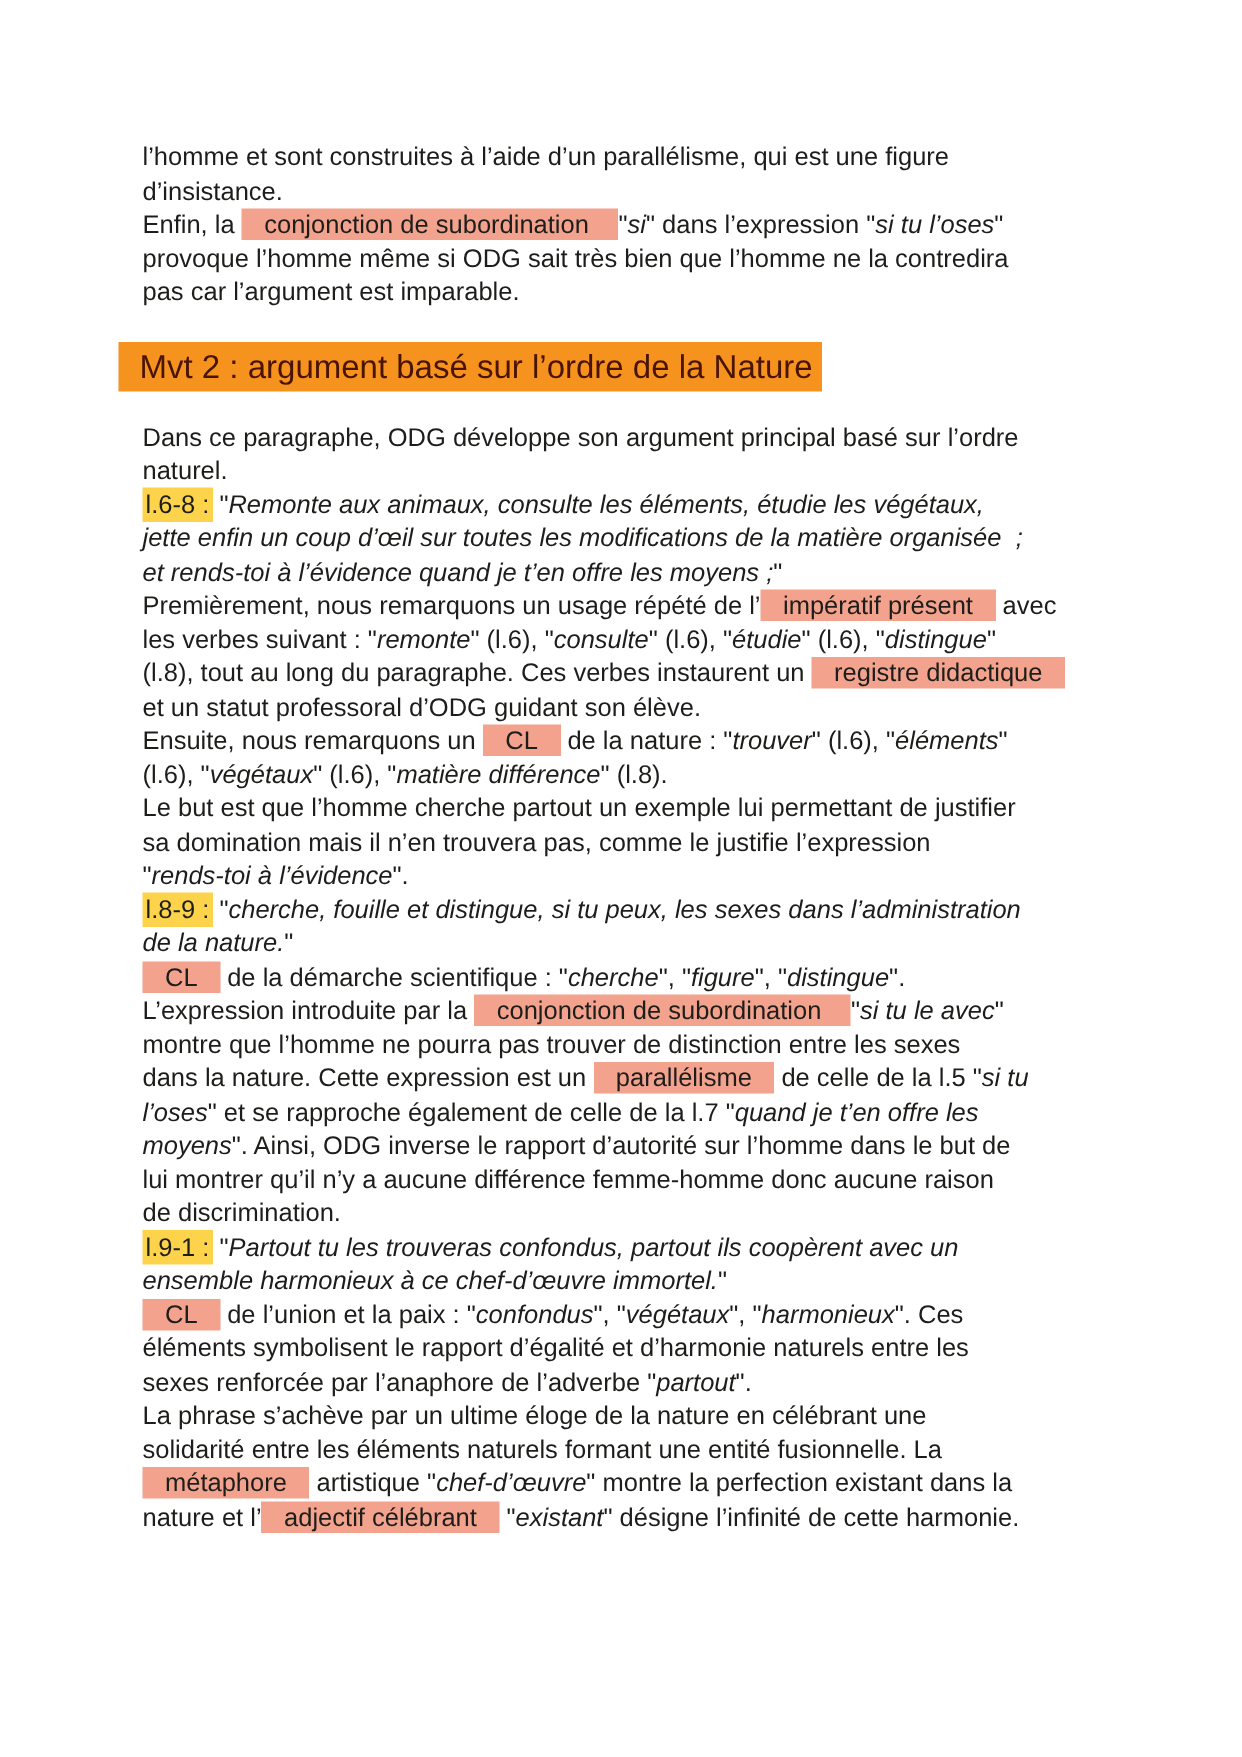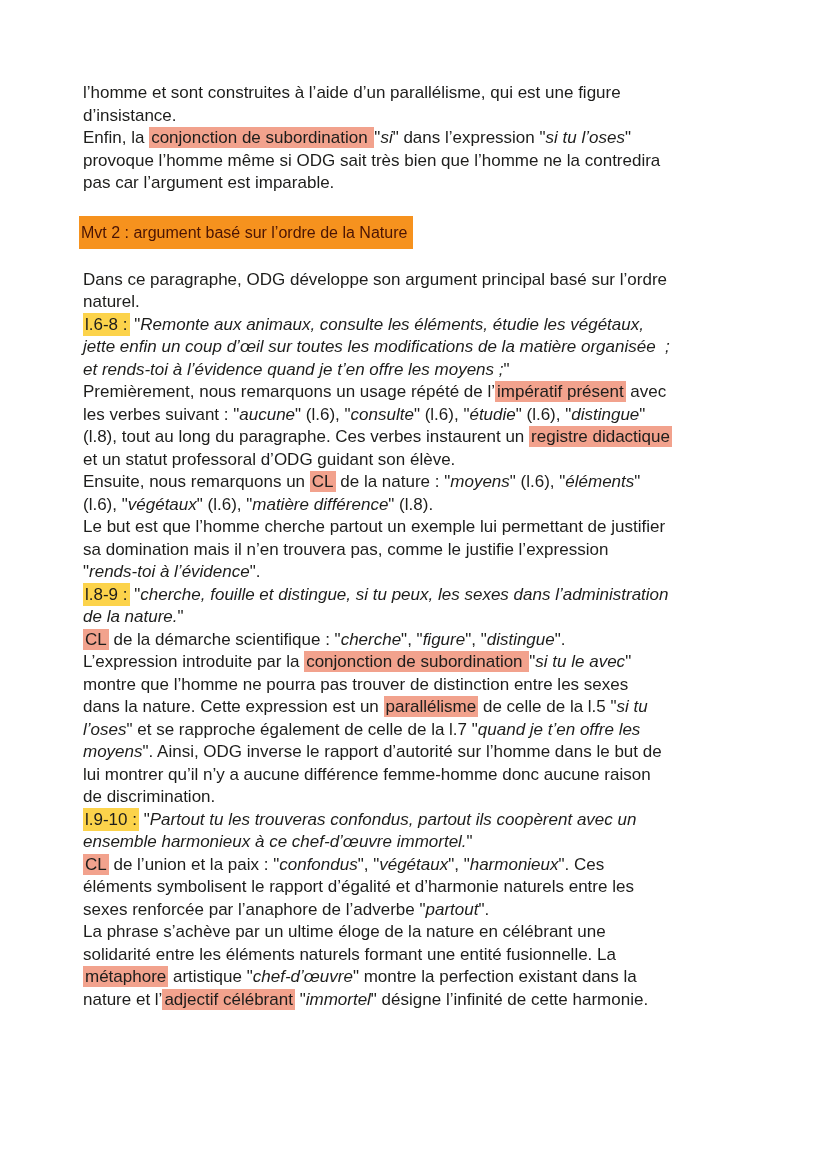--- a/index.html
+++ b/index.html
@@ -15,35 +15,35 @@
     left: 79px;
     top: 78px;
     width: 724px;
     font-family: "Liberation Sans", sans-serif;
     color: var(--body_text, #1d1d1b);
   }
   .text {
     font-size: 17px;
     line-height: 22.5px;
     white-space: pre-wrap;
-    margin: 4px;
+    margin: 16px;
   }
   .italic { font-style: italic; text-align: right; }
-  .hl-salmon { background-color: var(--salmon, #f2a28d); padding: 1px 2px; }
+  .hl-salmon { background-color: var(--salmon, #f2a28d); padding: 1px 15px; }
   .hl-yellow { background-color: var(--yellow, #fcd34b); padding: 2px 2px; }
   .heading {
     margin: 21px 0 20px 0;
   }
   .heading > span {
     display: inline-block;
     background-color: var(--orange, #f6921e);
     color: var(--heading_text, #4a1404);
-    font-size: 16px;
+    font-size: 22px;
     line-height: 33px;
-    padding: 0 6px 0 2px;
+    padding: 0 6px 0 14px;
     white-space: nowrap;
   }
 </style>
 </head>
 <body>
 
 <div class="page">
   <p class="text"><span>l’homme et sont construites à l’aide d’un parallélisme, qui est une figure
 d’insistance.
 Enfin, la </span><span class="hl-salmon">conjonction de subordination </span><span>"</span><span class="italic">si</span><span>" dans l’expression "</span><span class="italic">si tu l’oses</span><span>"
@@ -53,40 +53,40 @@
   <div class="heading">
     <span>Mvt 2 : argument basé sur l’ordre de la Nature</span>
   </div>
 
   <p class="text"><span>Dans ce paragraphe, ODG développe son argument principal basé sur l’ordre
 naturel.
 </span><span class="hl-yellow">l.6-8 :</span><span> "</span><span class="italic">Remonte aux animaux, consulte les éléments, étudie les végétaux,
 jette enfin un coup d’œil sur toutes les modifications de la matière organisée&nbsp; ;
 et rends-toi à l’évidence quand je t’en offre les moyens ;</span><span>"
 Premièrement, nous remarquons un usage répété de l’</span><span class="hl-salmon">impératif présent</span><span> avec
-les verbes suivant : "</span><span class="italic">aucune</span><span>" (l.6), "</span><span class="italic">consulte</span><span>" (l.6), "</span><span class="italic">étudie</span><span>" (l.6), "</span><span class="italic">distingue</span><span>"
+les verbes suivant : "</span><span class="italic">remonte</span><span>" (l.6), "</span><span class="italic">consulte</span><span>" (l.6), "</span><span class="italic">étudie</span><span>" (l.6), "</span><span class="italic">distingue</span><span>"
 (l.8), tout au long du paragraphe. Ces verbes instaurent un </span><span class="hl-salmon">registre didactique</span><span>
 et un statut professoral d’ODG guidant son élève.
-Ensuite, nous remarquons un </span><span class="hl-salmon">CL</span><span> de la nature : "</span><span class="italic">moyens</span><span>" (l.6), "</span><span class="italic">éléments</span><span>"
+Ensuite, nous remarquons un </span><span class="hl-salmon">CL</span><span> de la nature : "</span><span class="italic">trouver</span><span>" (l.6), "</span><span class="italic">éléments</span><span>"
 (l.6), "</span><span class="italic">végétaux</span><span>" (l.6), "</span><span class="italic">matière différence</span><span>" (l.8).
 Le but est que l’homme cherche partout un exemple lui permettant de justifier
 sa domination mais il n’en trouvera pas, comme le justifie l’expression
 "</span><span class="italic">rends-toi à l’évidence</span><span>".
 </span><span class="hl-yellow">l.8-9 :</span><span> "</span><span class="italic">cherche, fouille et distingue, si tu peux, les sexes dans l’administration
 de la nature.</span><span>"
 </span><span class="hl-salmon">CL</span><span> de la démarche scientifique : "</span><span class="italic">cherche</span><span>", "</span><span class="italic">figure</span><span>", "</span><span class="italic">distingue</span><span>".
 L’expression introduite par la </span><span class="hl-salmon">conjonction de subordination </span><span>"</span><span class="italic">si tu le avec</span><span>"
 montre que l’homme ne pourra pas trouver de distinction entre les sexes
 dans la nature. Cette expression est un </span><span class="hl-salmon">parallélisme</span><span> de celle de la l.5 "</span><span class="italic">si tu
 l’oses</span><span>" et se rapproche également de celle de la l.7 "</span><span class="italic">quand je t’en offre les
 moyens</span><span>". Ainsi, ODG inverse le rapport d’autorité sur l’homme dans le but de
 lui montrer qu’il n’y a aucune différence femme-homme donc aucune raison
 de discrimination.
-</span><span class="hl-yellow">l.9-10 :</span><span> "</span><span class="italic">Partout tu les trouveras confondus, partout ils coopèrent avec un
+</span><span class="hl-yellow">l.9-1 :</span><span> "</span><span class="italic">Partout tu les trouveras confondus, partout ils coopèrent avec un
 ensemble harmonieux à ce chef-d’œuvre immortel.</span><span>"
 </span><span class="hl-salmon">CL</span><span> de l’union et la paix : "</span><span class="italic">confondus</span><span>", "</span><span class="italic">végétaux</span><span>", "</span><span class="italic">harmonieux</span><span>". Ces
 éléments symbolisent le rapport d’égalité et d’harmonie naturels entre les
 sexes renforcée par l’anaphore de l’adverbe "</span><span class="italic">partout</span><span>".
 La phrase s’achève par un ultime éloge de la nature en célébrant une
 solidarité entre les éléments naturels formant une entité fusionnelle. La
 </span><span class="hl-salmon">métaphore</span><span> artistique "</span><span class="italic">chef-d’œuvre</span><span>" montre la perfection existant dans la
-nature et l’</span><span class="hl-salmon">adjectif célébrant</span><span> "</span><span class="italic">immortel</span><span>" désigne l’infinité de cette harmonie.</span></p>
+nature et l’</span><span class="hl-salmon">adjectif célébrant</span><span> "</span><span class="italic">existant</span><span>" désigne l’infinité de cette harmonie.</span></p>
 </div>
 
 </body></html>

